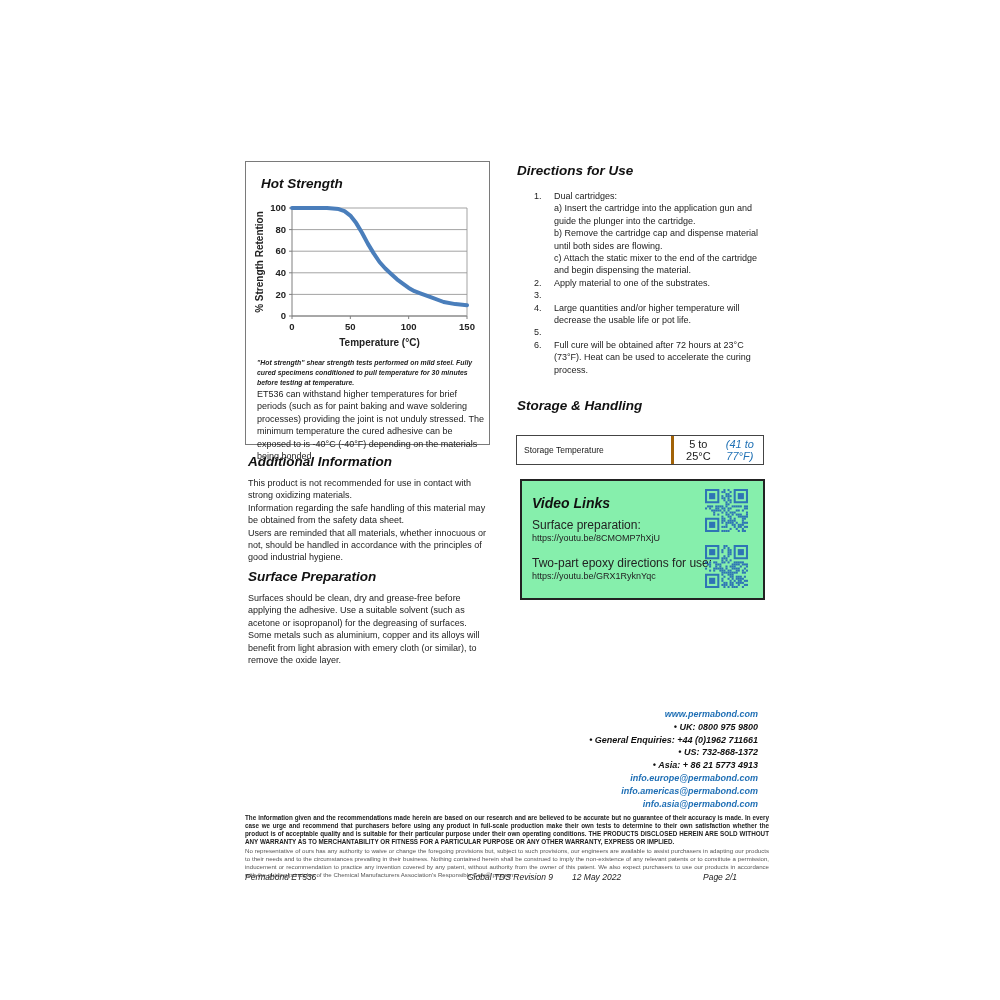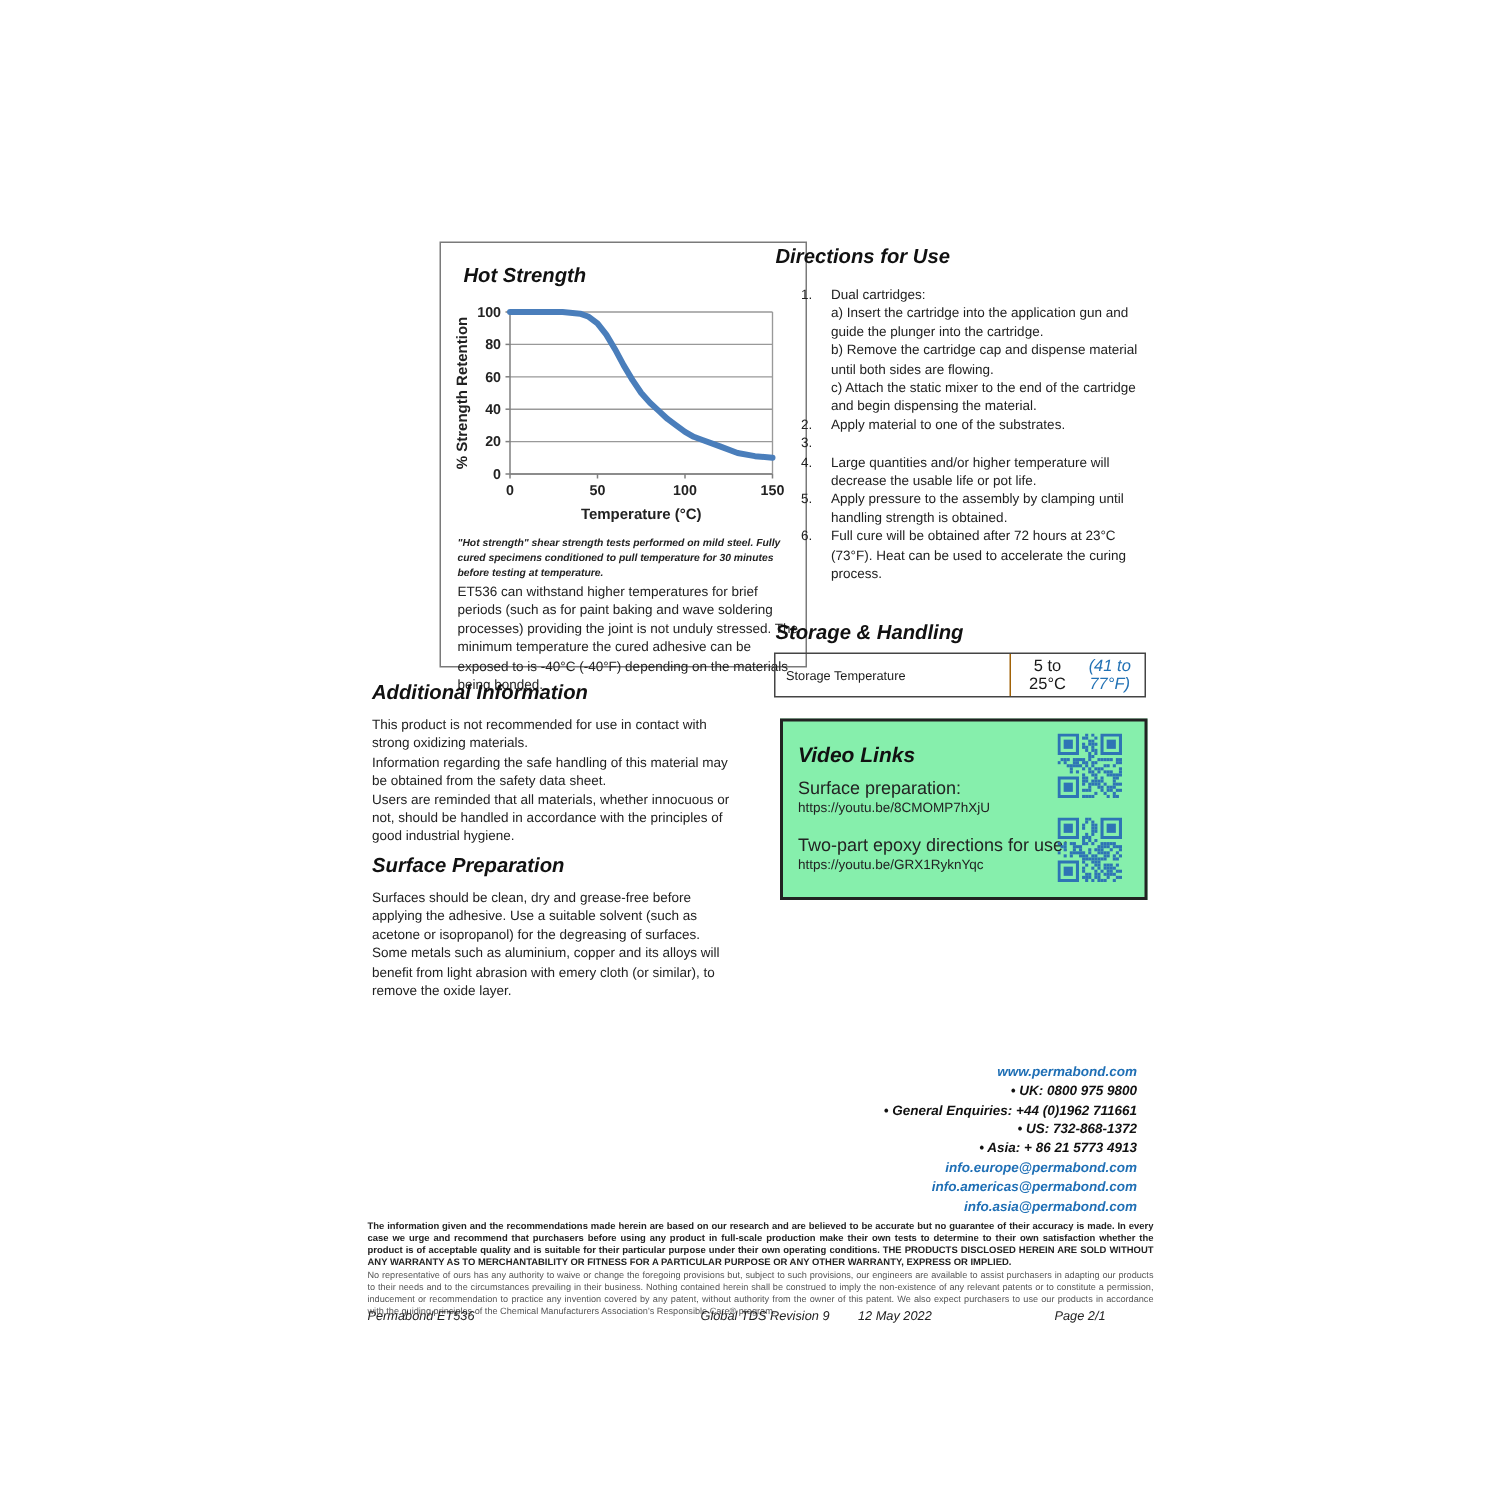--- a/index.html
+++ b/index.html
@@ -7,36 +7,36 @@
   .page {
     position:relative; width:1000px; height:1000px; background:#fff;
     font-family:"Liberation Sans", sans-serif; color:#1a1a1a;
   }
   .abs { position:absolute; }
   .h1 { font-size:13.5px; font-weight:bold; font-style:italic; color:#111; }
   .body-txt { font-size:9px; line-height:12.4px; color:#222; }
   .pre { white-space:pre-line; }
 
   
-  .chart-box { left:245px; top:161px; width:245px; height:284px; border:1px solid #7a7a7a; background:#fff;margin-left:48px; }
+  .chart-box { left:245px; top:161px; width:245px; height:284px; border:1px solid #7a7a7a; background:#fff; }
   .chart-title { left:15px; top:14px; }
   .chart-svg { left:6px; top:34px; }
   .chart-note { left:11px; top:196px; width:226px; font-size:6.9px; line-height:1.45; font-weight:bold; font-style:italic; color:#222; }
   .chart-body { left:11px; top:226px; width:228px; }
 
   
   .dir-head { left:517px; top:163px; }
   .dir-list { left:517px; top:190px; width:250px; list-style:none; }
   .dir-li { display:flex; }
   .dir-num { width:20px; flex:0 0 20px; text-align:left; padding-left:17px; box-sizing:content-box; }
   .dir-text { flex:1; }
 
-  .stor-head { left:517px; top:414px;text-align:center; }
+  .stor-head { left:517px; top:398px;text-align:center; }
   .stor-table { left:516px; top:435px; width:248px; height:30px; border:1px solid #444; display:flex; }
-  .stor-cell-l { width:157px; border-right:1px solid #a16207; display:flex; align-items:center; padding-left:7px; font-size:8.5px; }
+  .stor-cell-l { width:157px; border-right:3px solid #a16207; display:flex; align-items:center; padding-left:7px; font-size:8.5px; }
   .stor-cell-r { flex:1; display:flex; align-items:center; padding-left:6px; font-size:11px;text-align:center; }
   .blue-it { color:#2272B5; font-style:italic; }
 
   .video-box { left:520px; top:479px; width:245px; height:121px; border:2px solid #222; background:#86efac; }
   .video-title { left:10px; top:14px; font-size:14px; }
   .video-item-1 { left:10px; top:38px; }
   .video-item-2 { left:10px; top:76px; }
   .video-label { font-size:12px; line-height:13px; color:#222; }
   .video-url { font-size:9px; line-height:13px; color:#222; text-decoration:none; display:block; }
   .qr { position:absolute; width:43px; height:43px; }
@@ -133,21 +133,20 @@
         <span class="dir-num">3.</span>
       </li>
 
       <li class="dir-li">
         <span class="dir-num">4.</span>
         <span class="dir-text pre">Large quantities and/or higher temperature will decrease the usable life or pot life.</span>
       </li>
 
       <li class="dir-li">
         <span class="dir-num">5.</span>
-        <span class="dir-text pre">Apply pressure to the assembly by clamping until handling strength is obtained.</span>
       </li>
 
       <li class="dir-li">
         <span class="dir-num">6.</span>
         <span class="dir-text pre">Full cure will be obtained after 72 hours at 23°C (73°F). Heat can be used to accelerate the curing process.</span>
       </li>
     </ol>
 
   <div class="abs h1 stor-head">Storage &amp; Handling</div>
   <div class="abs stor-table">

